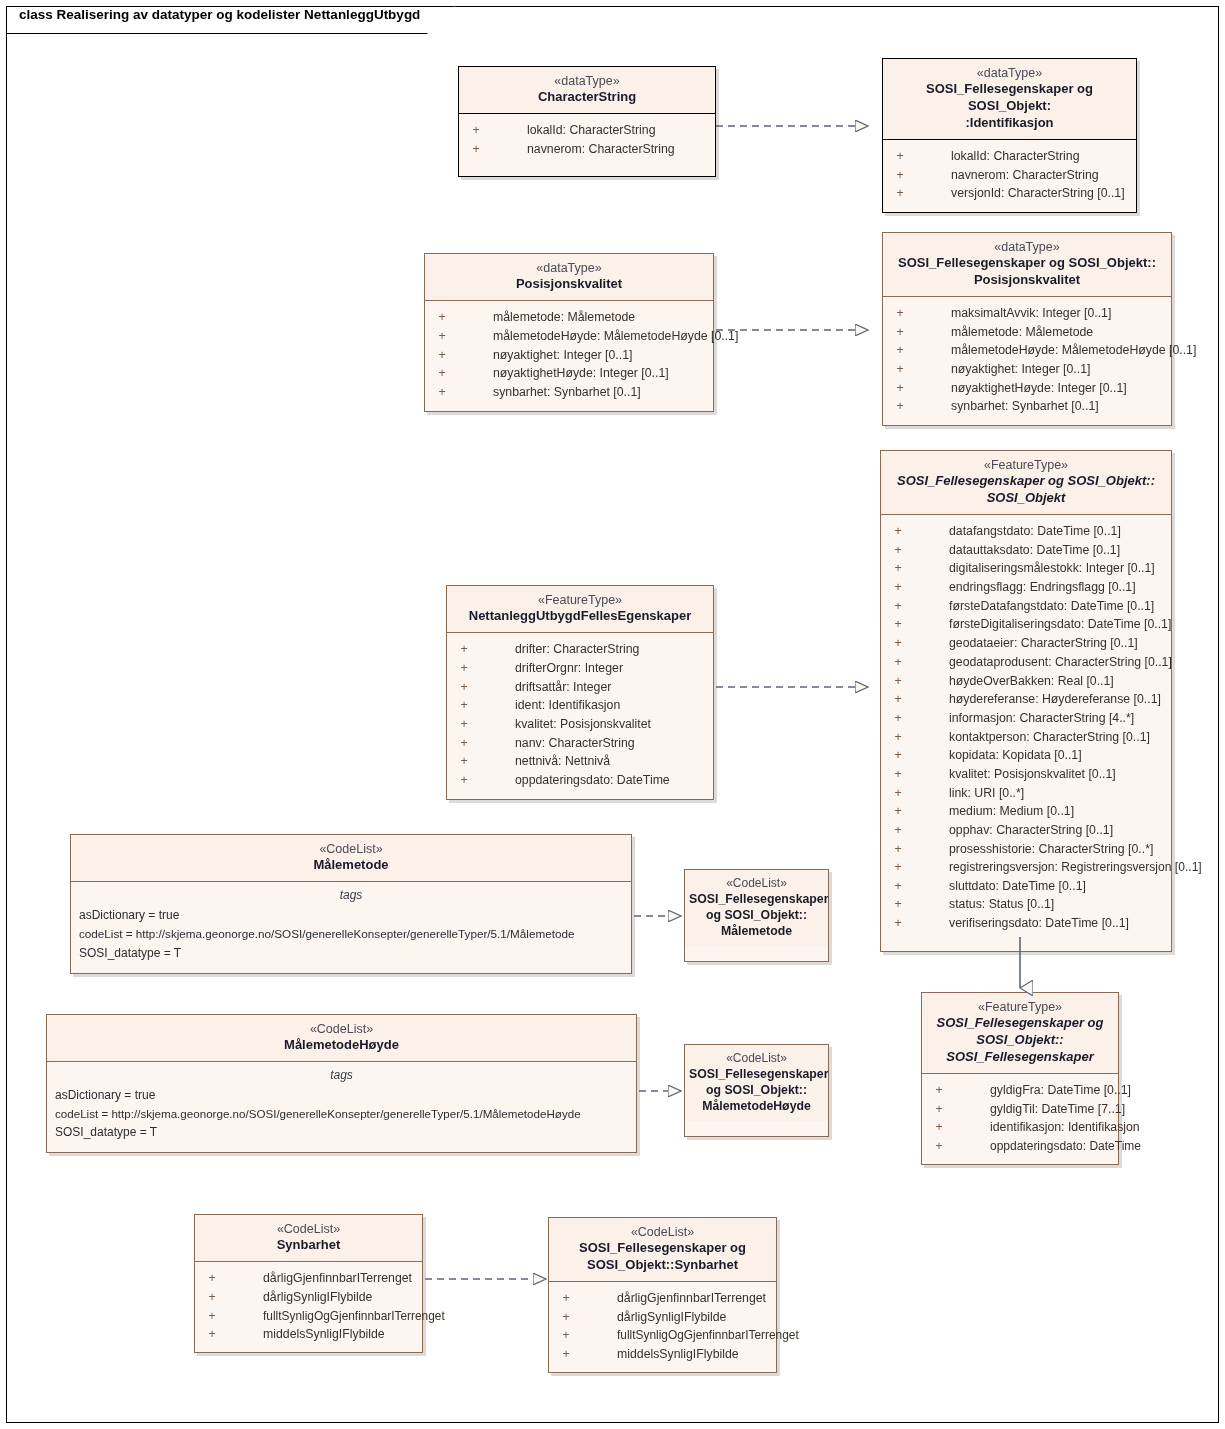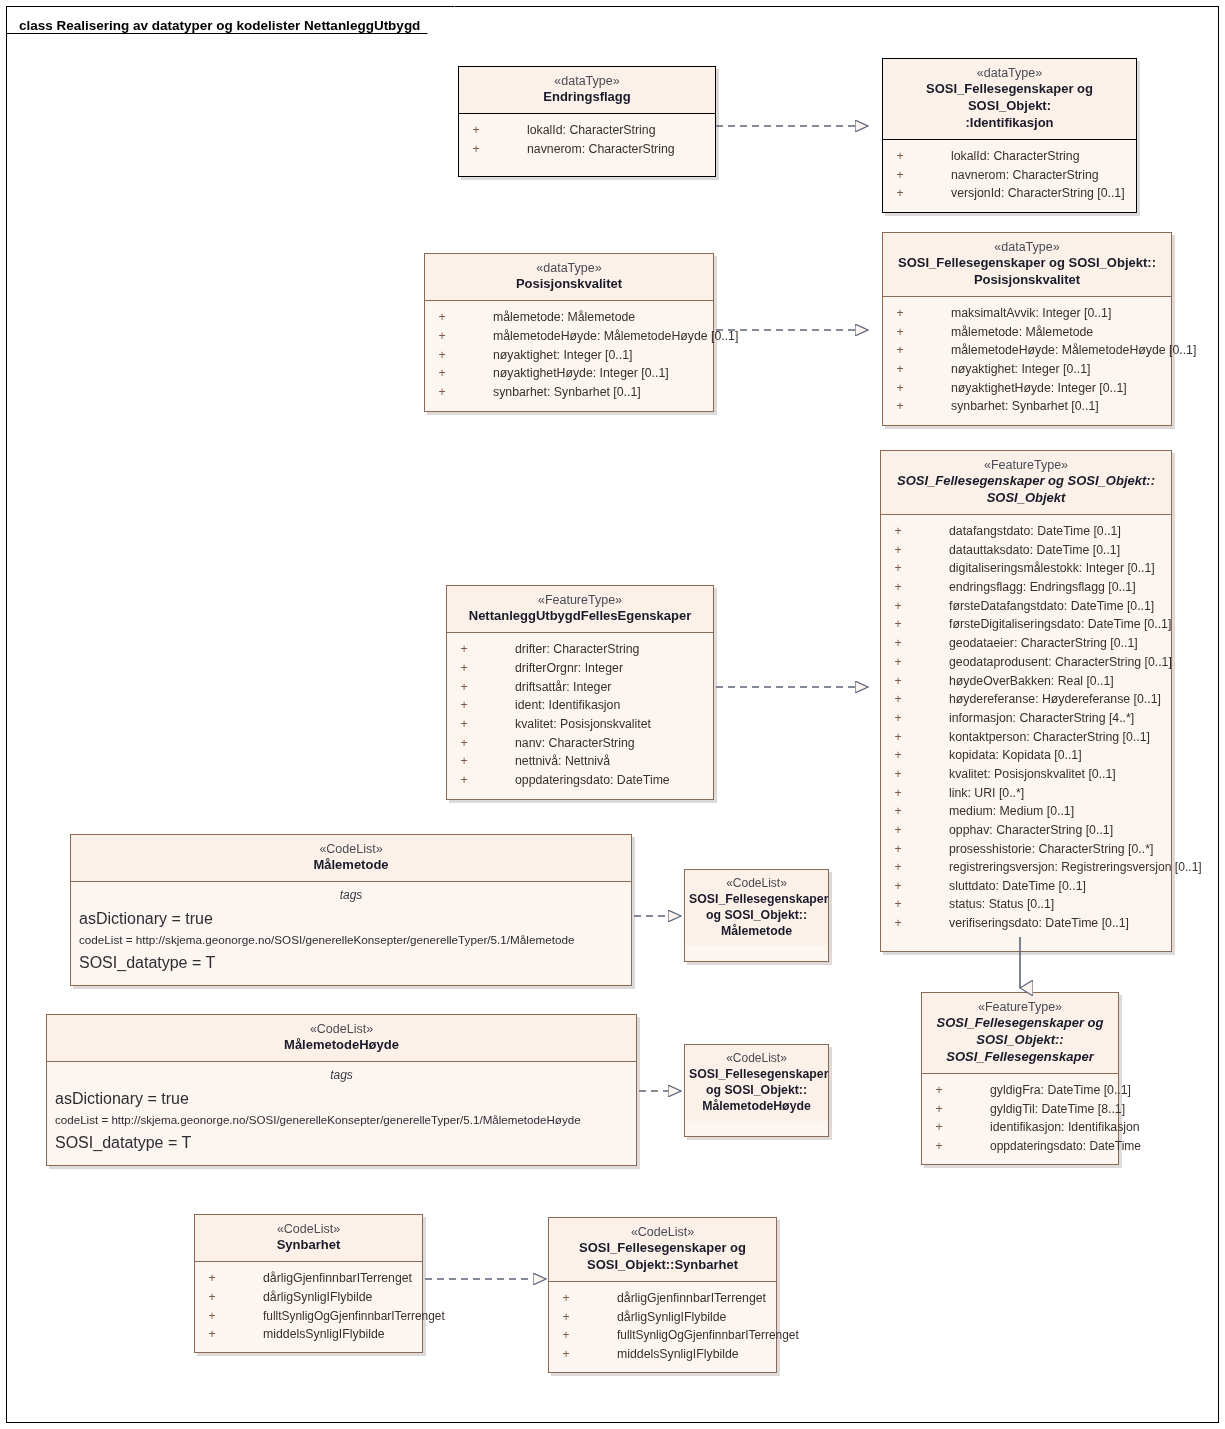--- a/index.html
+++ b/index.html
@@ -24,21 +24,21 @@
   }
   #diagram-tab {
     position: absolute;
     left: 6px; top: 6px;
     height: 28px;
     background: #fff;
     border: 1px solid #000;
     border-bottom: 1px solid #000;
     padding: 0 34px 0 12px;
     display: flex;
-    align-items: flex-end;
+    align-items: flex-start;
     font-size: 13.5px;
     font-weight: bold;
     color: #000;
     z-index: 5;
     white-space: nowrap;
   }
   #diagram-tab::after {
     content: "";
     position: absolute;
     right: -1px; top: -1px;
@@ -97,21 +97,21 @@
   }
   .attr .txt { flex: 1 1 auto; margin-left: 40px; }
   .tagshdr {
     text-align: center;
     font-style: italic;
     font-size: 12px;
     color: #3a3a44;
     padding: 3px 0 4px 0;
   }
   .tagline {
-    font-size: 16px;
+    font-size: 12px;
     color: #2c2c33;
     line-height: 1.58;
     white-space: nowrap;
     padding-left: 2px;
   }
 
   
   .svg-layer {
     position: absolute;
     left: 0; top: 0;
@@ -166,21 +166,21 @@
   </g>
 
   <g>
     <line x1="425" y1="1279" x2="546" y2="1279" stroke="#5c6478" stroke-width="1.6" stroke-dasharray="7,5" marker-end="url(#hollowTri)"></line>
   </g>
 </svg>
 
 <div class="uml blackborder" style="left:458px; top:66px; width:258px;">
   <div class="uml-head">
     <span class="stereo">«dataType»</span>
-    <span class="cname">Endringsflagg</span>
+    <span class="cname">CharacterString</span>
   </div>
   <div class="uml-body" style="min-height:62px;">
     <div class="attr">
       <span class="vis">+</span>
       <span class="txt">lokalId: CharacterString</span>
     </div>
     <div class="attr">
       <span class="vis">+</span>
       <span class="txt">navnerom: CharacterString</span>
     </div>
@@ -418,21 +418,21 @@
     <span class="cname ital">SOSI_Objekt::</span>
     <span class="cname ital">SOSI_Fellesegenskaper</span>
   </div>
   <div class="uml-body">
     <div class="attr">
         <span class="vis">+</span>
         <span class="txt">gyldigFra: DateTime [0..1]</span>
       </div>
     <div class="attr">
         <span class="vis">+</span>
-        <span class="txt">gyldigTil: DateTime [8..1]</span>
+        <span class="txt">gyldigTil: DateTime [7..1]</span>
       </div>
     <div class="attr">
         <span class="vis">+</span>
         <span class="txt">identifikasjon: Identifikasjon</span>
       </div>
     <div class="attr" style="font-size:12px;">
         <span class="vis">+</span>
         <span class="txt">oppdateringsdato: DateTime</span>
       </div>
   </div>

